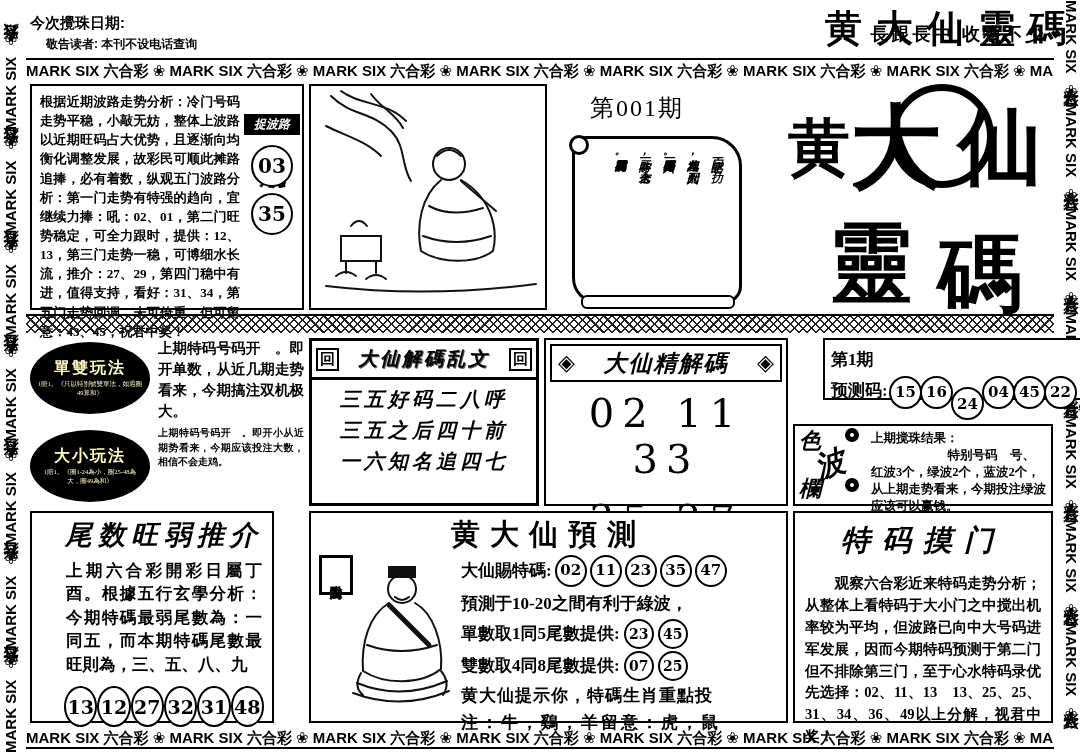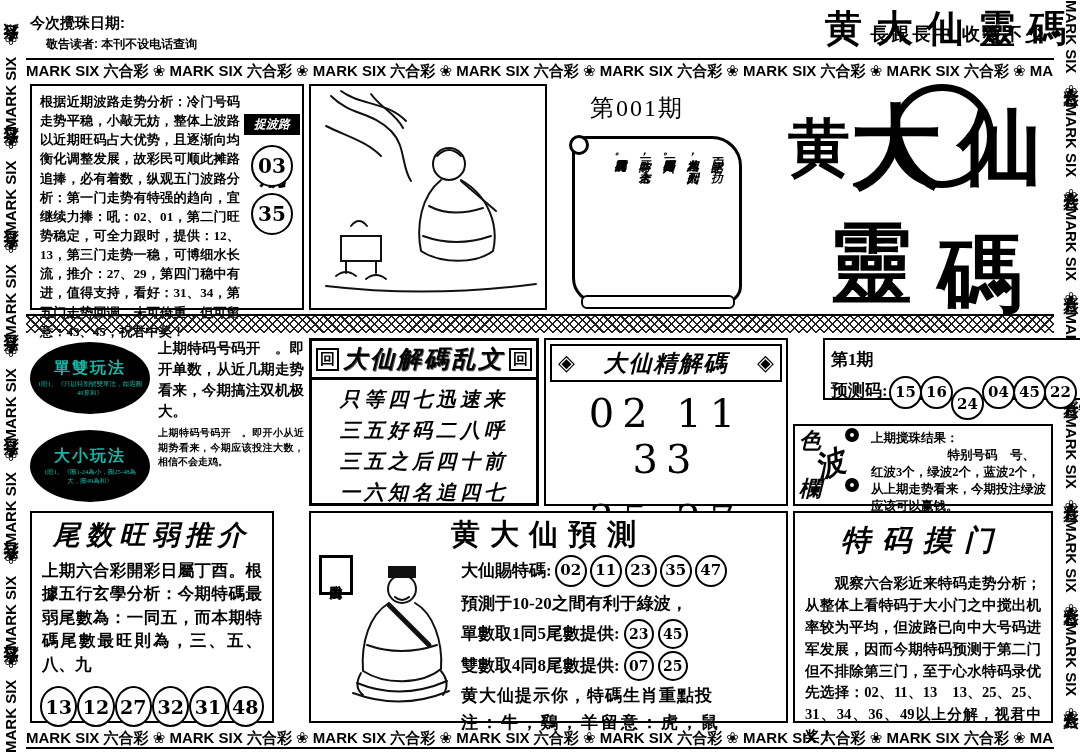--- a/index.html
+++ b/index.html
@@ -13,21 +13,21 @@
   .strip-v{writing-mode:vertical-rl;}
   .strip-v.up{transform:rotate(180deg);}
   .num-circle{display:inline-flex;align-items:center;justify-content:center;
       border:2px solid #000;border-radius:50%;font-weight:bold;
       font-family:"DejaVu Serif",serif;background:#fff;}
   .bodytext{font-weight:bold;line-height:1.45;text-align:justify;}
   .hatch{background:
       repeating-linear-gradient(45deg,#222 0 1.5px,transparent 1.5px 6px),
       repeating-linear-gradient(-45deg,#222 0 1.5px,transparent 1.5px 6px);
       border-top:2px solid #000;}
-  .oval{background:#000;color:#14b8a6;border-radius:50%;text-align:center;
+  .oval{background:#000;color:#fef9c3;border-radius:50%;text-align:center;
         display:flex;flex-direction:column;align-items:center;justify-content:center;}
   .ring{display:inline-block;border:5px solid #000;border-radius:50%;background:#fff;}
   svg{display:block;}
 </style>
 </head>
 <body>
 
 <div class="page">
 
   <div class="abs" style="left:30px;top:14px;font-size:15px;font-weight:bold;font-family:'Liberation Sans',sans-serif;">今次攪珠日期:</div>
@@ -111,25 +111,24 @@
         <div style="font-size:16px;font-weight:900;letter-spacing:2px;">大小玩法</div>
         <div style="font-size:6.5px;line-height:1.3;padding:1px 8px;">1賠1。《圈1-24為小，圈25-48為大，圈49為和》</div>
       </div>
     </div>
     <div class="abs bodytext" style="left:128px;top:88px;width:146px;font-size:10px;">上期特码号码开　。即开小从近期势看来，今期应该投注大数，相信不会走鸡。</div>
   </div>
 
   <div class="panel" style="left:309px;top:338px;width:230px;height:168px;border-width:3px;">
     <div style="display:flex;align-items:center;justify-content:space-between;border-bottom:3px solid #000;padding:2px 4px;height:32px;">
       <span style="border:2px solid #000;padding:0 2px;font-size:15px;font-weight:900;">回</span>
-      <span style="font-size:24px;font-weight:900;letter-spacing:3px;font-style:italic;text-shadow:1px 1px 0 #555;">大仙解碼乱文</span>
+      <span style="font-size:19px;font-weight:900;letter-spacing:3px;font-style:italic;text-shadow:1px 1px 0 #555;">大仙解碼乱文</span>
       <span style="border:2px solid #000;padding:0 2px;font-size:15px;font-weight:900;">回</span>
     </div>
     <div style="text-align:center;font-weight:900;font-size:20px;line-height:1.55;font-style:italic;padding-top:4px;letter-spacing:4px;">
-      <div>只等四七迅速来</div>
       <div>三五好码二八呼</div>
       <div>三五之后四十前</div>
       <div>一六知名追四七</div>
     </div>
   </div>
 
   <div class="panel" style="left:544px;top:338px;width:244px;height:168px;">
     <div style="display:flex;align-items:center;justify-content:space-between;border:2px solid #000;margin:4px;padding:1px 6px;height:32px;">
       <span style="font-size:22px;">◈</span>
       <span style="font-size:23px;font-weight:900;font-style:italic;letter-spacing:2px;">大仙精解碼</span>
@@ -164,21 +163,21 @@
       <span class="ring abs" style="left:48px;top:2px;width:14px;height:14px;"></span>
       <span class="ring abs" style="left:48px;top:52px;width:14px;height:14px;"></span>
     </div>
     <div class="abs" style="left:76px;top:4px;width:178px;font-size:12.5px;font-weight:bold;line-height:1.35;">
       <div>上期搅珠结果：</div>
       <div style="text-align:right;padding-right:14px;">特别号码　号、</div>
       <span>红波3个，绿波2个，蓝波2个</span><span>，从上期走势看来，今期投注绿波应该可以赢钱。</span>
     </div>
   </div>
 
-  <div class="panel" style="left:30px;top:511px;width:244px;height:212px;">
+  <div class="panel" style="left:30px;top:511px;width:244px;height:212px;padding-left:24px;">
     <div style="text-align:center;font-size:27px;font-weight:900;font-style:italic;letter-spacing:6px;margin-top:4px;">尾数旺弱推介</div>
     <div class="bodytext" style="margin:6px 10px 0;font-size:16.5px;line-height:1.42;">上期六合彩開彩日屬丁酉。根據五行玄學分析：今期特碼最弱尾數為：一同五，而本期特碼尾數最旺則為，三、五、八、九</div>
     <div style="display:flex;justify-content:space-around;margin:10px 8px 0;">
       <span class="num-circle" style="width:37px;height:37px;font-size:19px;">13</span>
       <span class="num-circle" style="width:37px;height:37px;font-size:19px;">12</span>
       <span class="num-circle" style="width:37px;height:37px;font-size:19px;">27</span>
       <span class="num-circle" style="width:37px;height:37px;font-size:19px;">32</span>
       <span class="num-circle" style="width:37px;height:37px;font-size:19px;">31</span>
       <span class="num-circle" style="width:37px;height:37px;font-size:19px;">48</span>
     </div>

